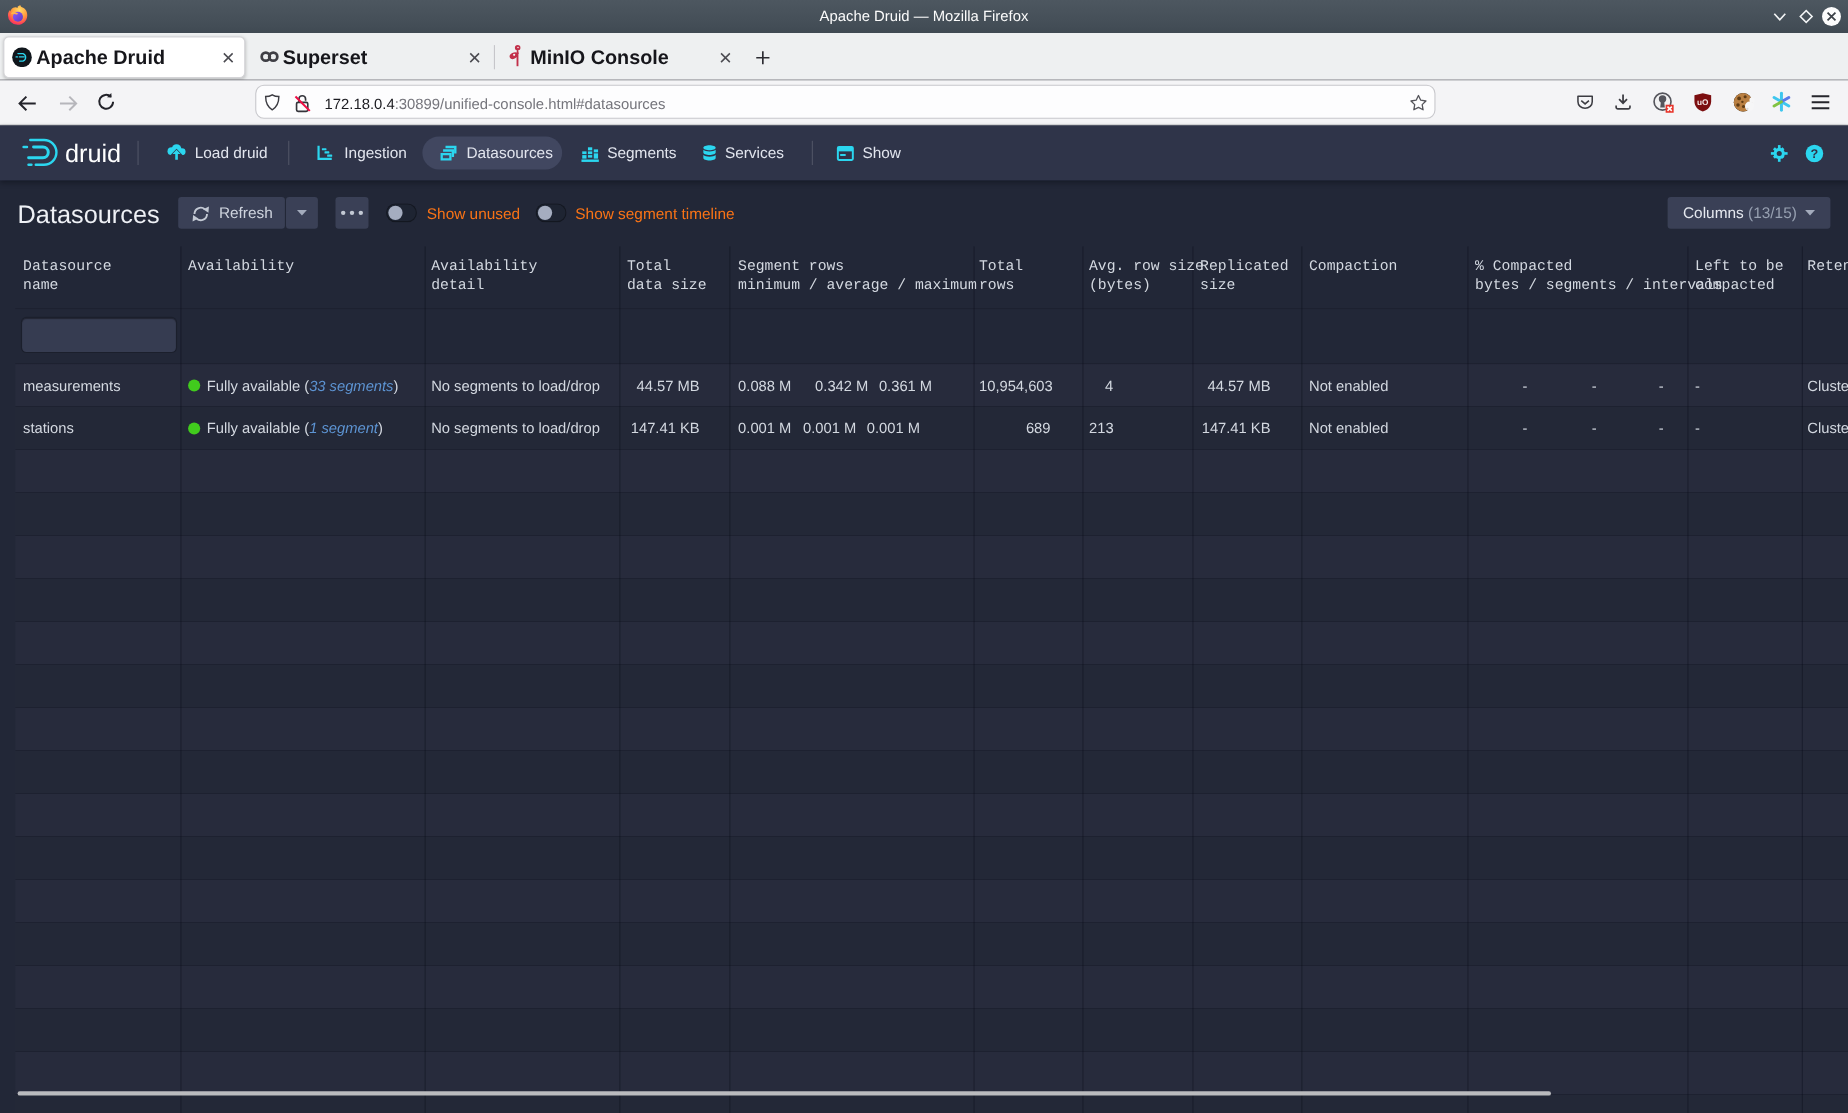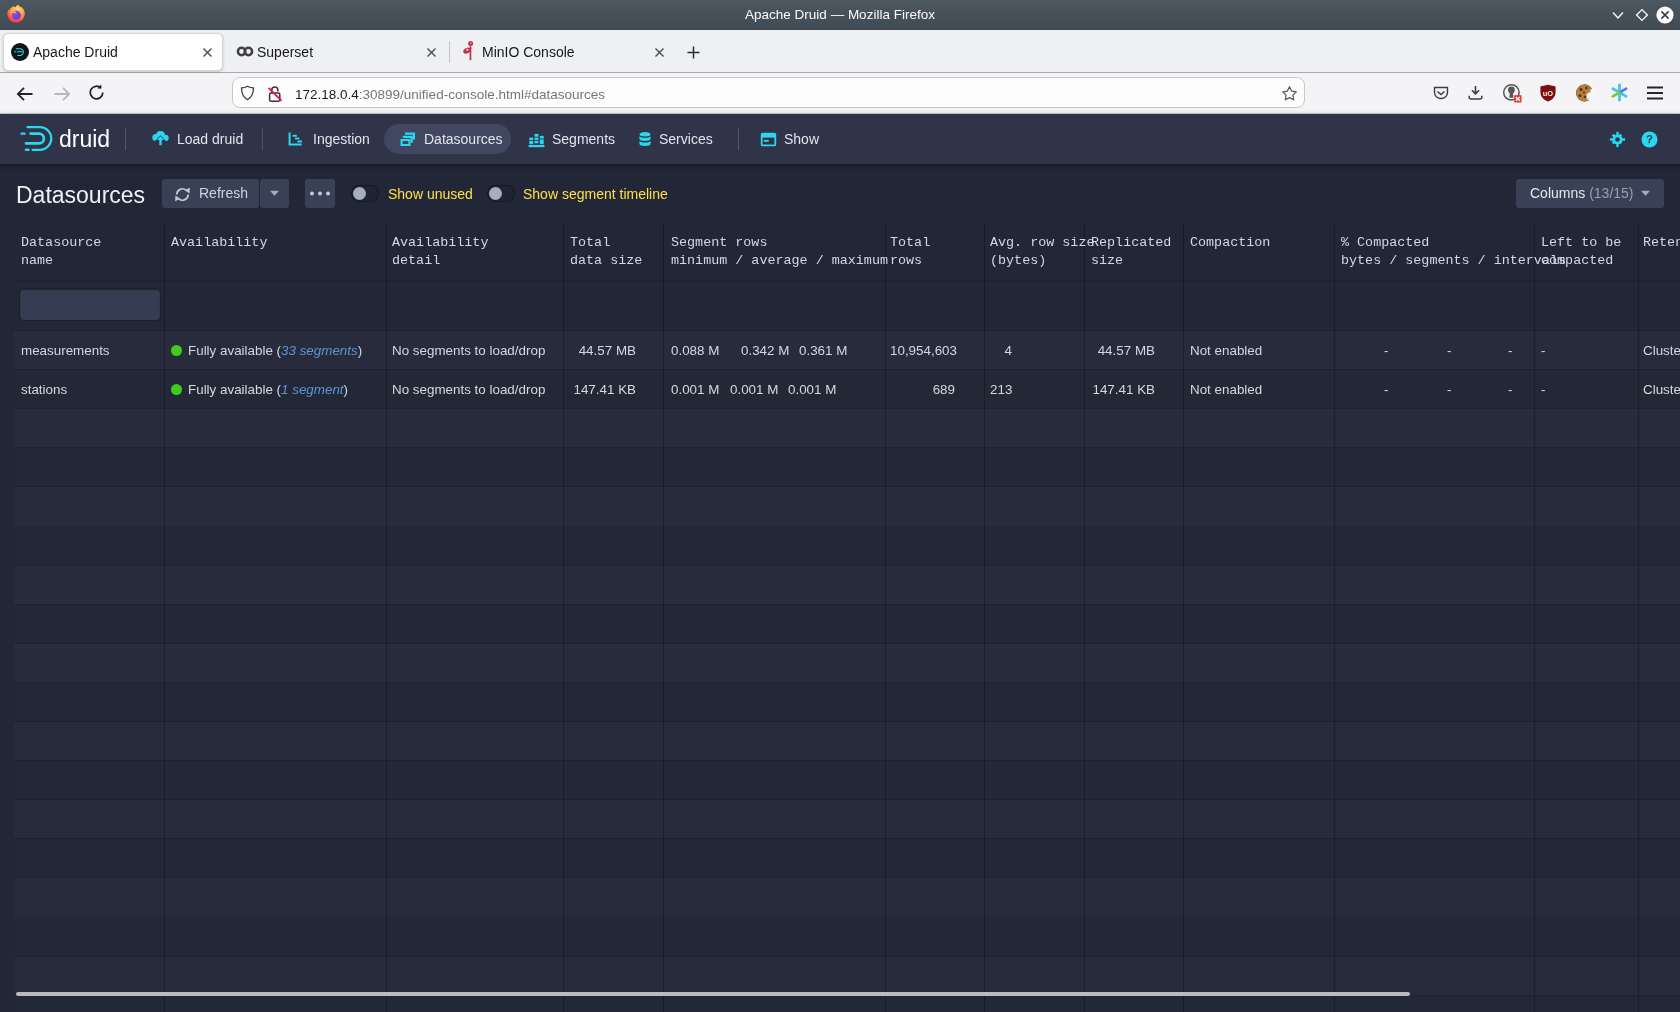--- a/index.html
+++ b/index.html
@@ -8,36 +8,36 @@
   .abs { position:absolute; }
 
   
   #titlebar { left:0; top:0; width:1680px; height:30px;
     background:linear-gradient(180deg,#4d5760 0%,#434d56 80%,#3f4952 100%); }
   #titletext { left:0; top:0; width:1680px; height:30px; line-height:30px; text-align:center;
     color:#fbfbfb; font-size:13.5px; }
   #tabbar { left:0; top:30px; width:1680px; height:43px; background:#eef0f1; border-bottom:1px solid #a9aaad; }
   .tab-active { left:3px; top:33px; width:220px; height:38px; background:#ffffff; border-radius:5px;
     border:1px solid #d4d4d7; box-shadow:0 1px 3px rgba(0,0,0,0.18); }
-  .tabtxt { font-size:14px; color:#16161b; line-height:38px; }
+  .tabtxt { font-size:18px; color:#16161b; line-height:38px;font-weight:bold; }
   #urlrow { left:0; top:73px; width:1680px; height:41px; background:#f4f4f6; border-bottom:1px solid #cfd0d3; }
   #urlbox { left:232px; top:77px; width:1073px; height:31px; background:#fdfdfe;
     border:1px solid #c8c8cc; border-radius:8px; }
 
   
   #navbar { left:0; top:114px; width:1680px; height:50px; background:#2f3449;
     box-shadow:0 2px 5px rgba(8,10,18,0.5); }
   .navsep { top:128px; width:1px; height:22px; background:rgba(255,255,255,0.16); }
   .navtxt { top:114px; height:50px; line-height:50px; font-size:14px; color:#e2e5ee; }
   #navpill { left:384px; top:124px; width:127px; height:30px; border-radius:15px; background:#414760; }
 
   
   .btn { background:#3a4056; border-radius:3px; }
   #title { left:16px; top:182px; font-size:23px; color:#eef0f5; }
-  .hdrtxt { font-size:14px; color:#fde047; }
+  .hdrtxt { font-size:14px; color:#f97316; }
 
   
   #rows { left:14px; top:331px; width:1666px; height:681px;
     background:repeating-linear-gradient(180deg,
       #272b3c 0px, #272b3c 38.1px,
       #1d2130 38.1px, #1d2130 39.1px,
       #232837 39.1px, #232837 77.2px,
       #1d2130 77.2px, #1d2130 78.2px); }
   .vline { top:224px; width:1px; height:788px; background:rgba(5,9,20,0.35); }
   .hline { left:14px; width:1666px; height:1px; background:#1d2130; }

